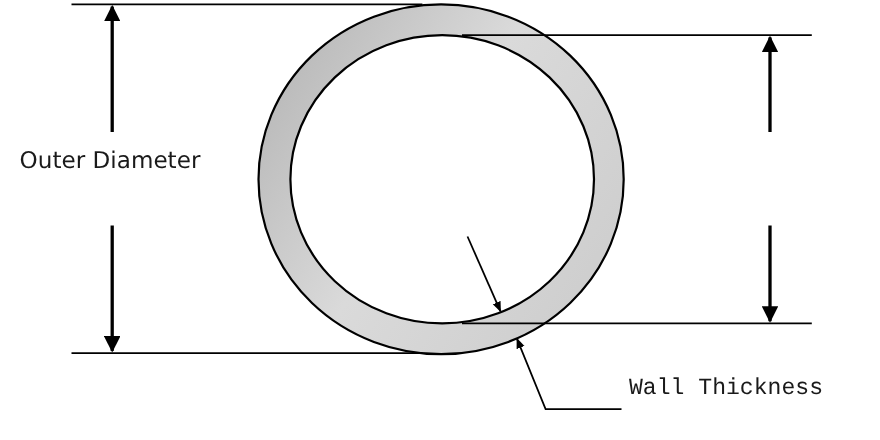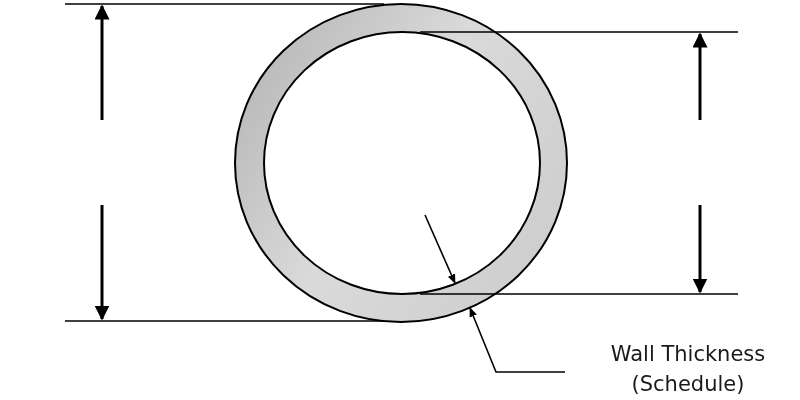--- a/index.html
+++ b/index.html
@@ -1,21 +1,21 @@
 <!DOCTYPE html>
 <html><head>
   <meta charset="utf-8">
   <style>
     html, body { margin: 0; padding: 0; background: #ffffff; }
     body { width: 800px; height: 400px; overflow: hidden; position: relative; font-family: "DejaVu Sans", sans-serif; }
     svg { position: absolute; left: 0; top: 0; }
     .label { position: absolute; color: #1a1a1a; font-size: 21px; line-height: 30px; text-align: center; white-space: nowrap; }
     #od-label { left: 0; top: 131px; width: 200px; }
     #id-label { left: 600px; top: 131px; width: 200px; }
-    #wall-label { left: 588px; top: 339px; width: 200px; }
+    #wall-label { left: 560px; top: 339px; width: 200px; font-family: Liberation Mono, monospace; }
   </style>
 </head>
 <body>
 
 <svg width="800" height="400" viewBox="0 0 800 400">
   <defs>
     <linearGradient id="ringGrad" x1="0" y1="0" x2="1" y2="0.6">
       <stop offset="0" stop-color="#b0b0b0"></stop>
       <stop offset="0.55" stop-color="#dadada"></stop>
       <stop offset="1" stop-color="#cfcfcf"></stop>
@@ -49,21 +49,21 @@
     <line x1="700" y1="205" x2="700" y2="292" stroke="#000" stroke-width="3" marker-end="url(#arrowHead)"></line>
   </g>
 
   <g>
     <line x1="425" y1="215" x2="455" y2="283" stroke="#000" stroke-width="1.6" marker-end="url(#arrowSmall)"></line>
     <polyline points="565,372 496,372 470,308" fill="none" stroke="#000" stroke-width="1.6" marker-end="url(#arrowSmall)"></polyline>
   </g>
 </svg>
 
 <div class="label" id="od-label">
+  <div>Outer Diameter</div>
 </div>
 
 <div class="label" id="id-label">
 </div>
 
 <div class="label" id="wall-label">
   <div>Wall Thickness</div>
-  <div>(Schedule)</div>
 </div>
 
 </body></html>

